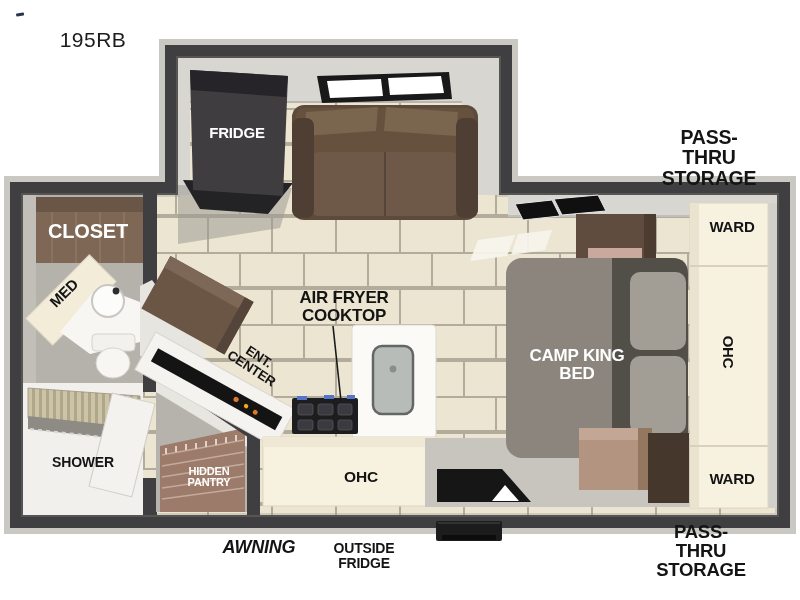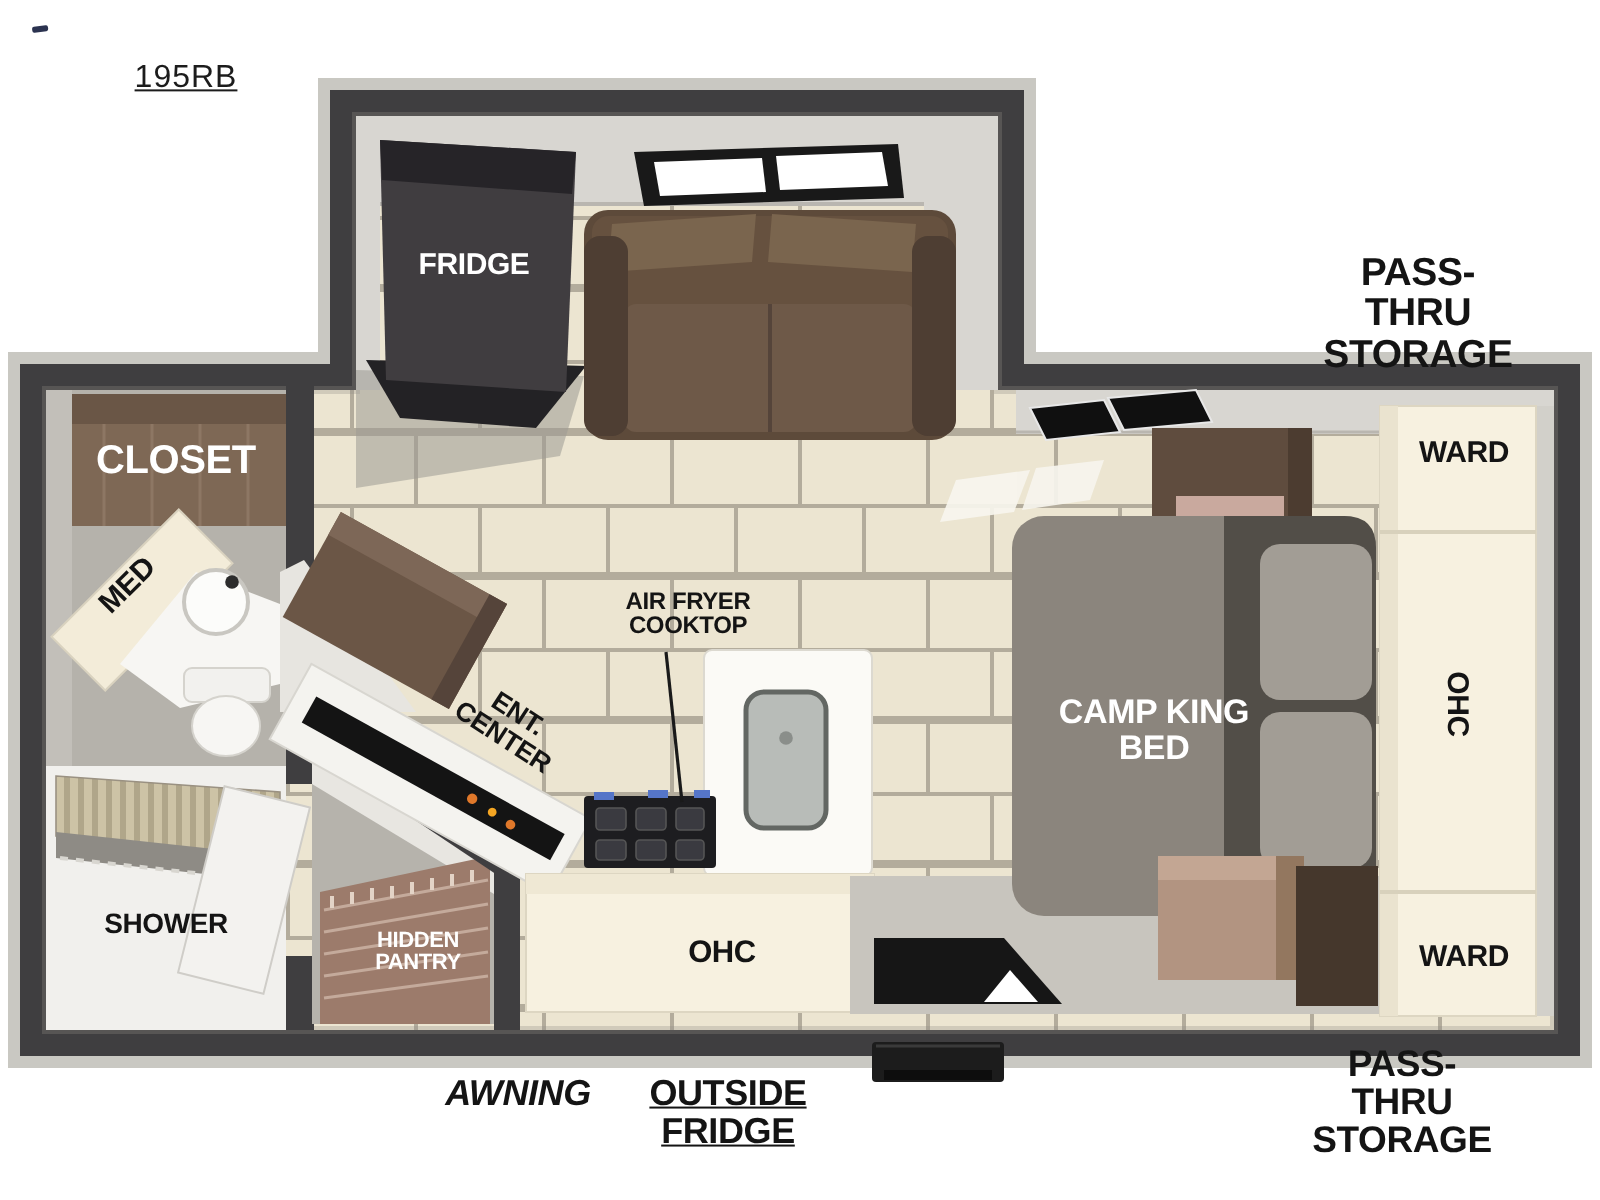--- a/index.html
+++ b/index.html
@@ -211,35 +211,35 @@
     <polygon points="437,469 502,469 531,502 437,502" fill="#161616"></polygon>
     <polygon points="505,485 519,501 492,501" fill="#ffffff"></polygon>
   </g>
   <g>
     <rect x="436" y="521" width="66" height="20" rx="2" fill="#1c1c1c"></rect>
     <rect x="442" y="535" width="54" height="5" fill="#0d0d0d"></rect>
     <path d="M438,523 H500" stroke="#3a3a3a" stroke-width="1.5"></path>
   </g>
 </svg>
 
-<div class="lbl model" style="left:93px;top:40px;font-size:16px;text-decoration:underline;">195RB</div>
+<div class="lbl model" style="left:93px;top:40px;font-size:21px;">195RB</div>
 
 <div class="lbl" style="left:709px;top:157px;font-size:19.5px;">PASS-THRU
 STORAGE</div>
 
 <div class="lbl white" style="left:237px;top:133px;font-size:15px;">FRIDGE</div>
 
 
 <div class="lbl white" style="left:88px;top:231px;font-size:20px;">CLOSET</div>
 
 <div class="lbl rotMed" style="left:64px;top:293px;font-size:15px;">MED</div>
 
 <div class="lbl" style="left:83px;top:462px;font-size:14px;">SHOWER</div>
 
-<div class="lbl" style="left:344px;top:307px;font-size:12px;text-align:center;">AIR FRYER
+<div class="lbl" style="left:344px;top:307px;font-size:17px;text-align:center;">AIR FRYER
 COOKTOP</div>
 
 <div class="lbl rotEnt" style="left:255px;top:363px;font-size:13.5px;">ENT.
 CENTER</div>
 
 <div class="lbl white" style="left:209px;top:477px;font-size:11px;">HIDDEN
 PANTRY</div>
 
 <div class="lbl" style="left:361px;top:477px;font-size:15.5px;">OHC</div>
 
@@ -247,19 +247,19 @@
 BED</div>
 
 <div class="lbl" style="left:732px;top:227px;font-size:15px;">WARD</div>
 
 <div class="lbl rot90" style="left:728px;top:352px;font-size:15px;">OHC</div>
 
 <div class="lbl" style="left:732px;top:479px;font-size:15px;">WARD</div>
 
 <div class="lbl" style="left:259px;top:547px;font-size:18px;font-style:italic;">AWNING</div>
 
-<div class="lbl" style="left:364px;top:556px;font-size:18px;text-decoration:underline;">OUTSIDE
+<div class="lbl" style="left:364px;top:556px;font-size:14px;">OUTSIDE
 FRIDGE</div>
 
 <div class="lbl" style="left:701px;top:551px;font-size:18.5px;">PASS-THRU
 STORAGE</div>
 
 </div>
 
 </body></html>

